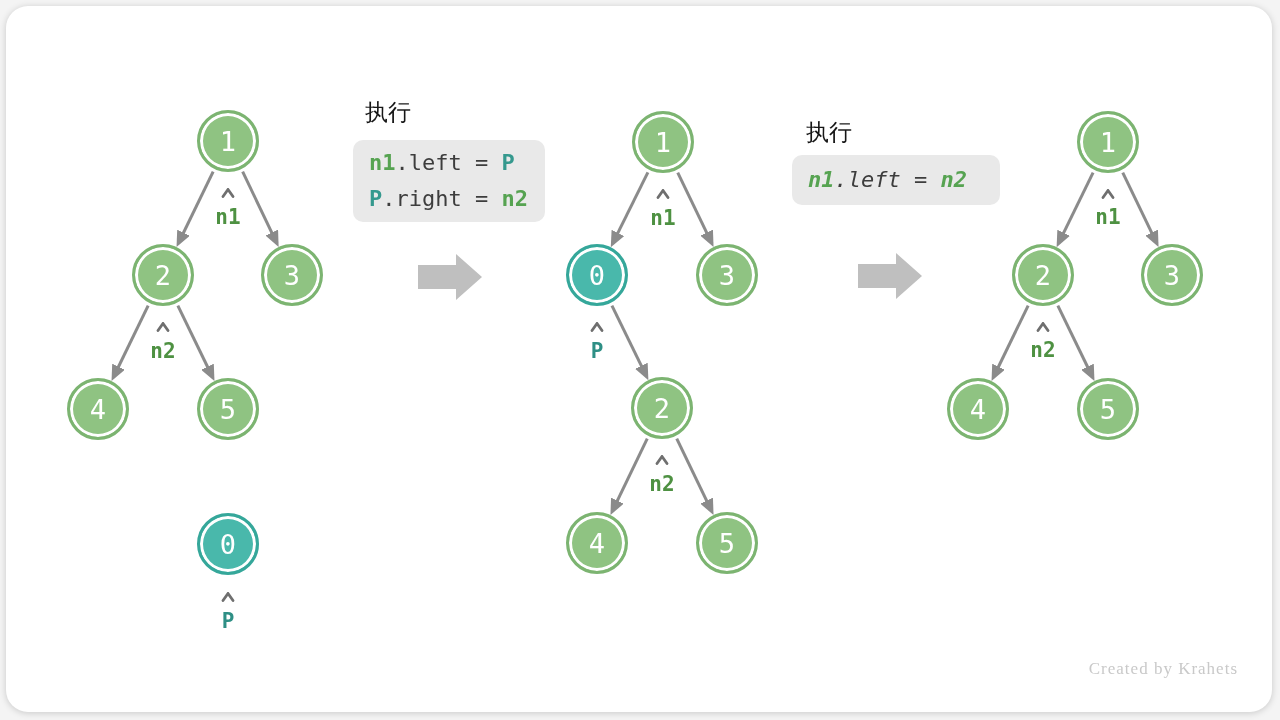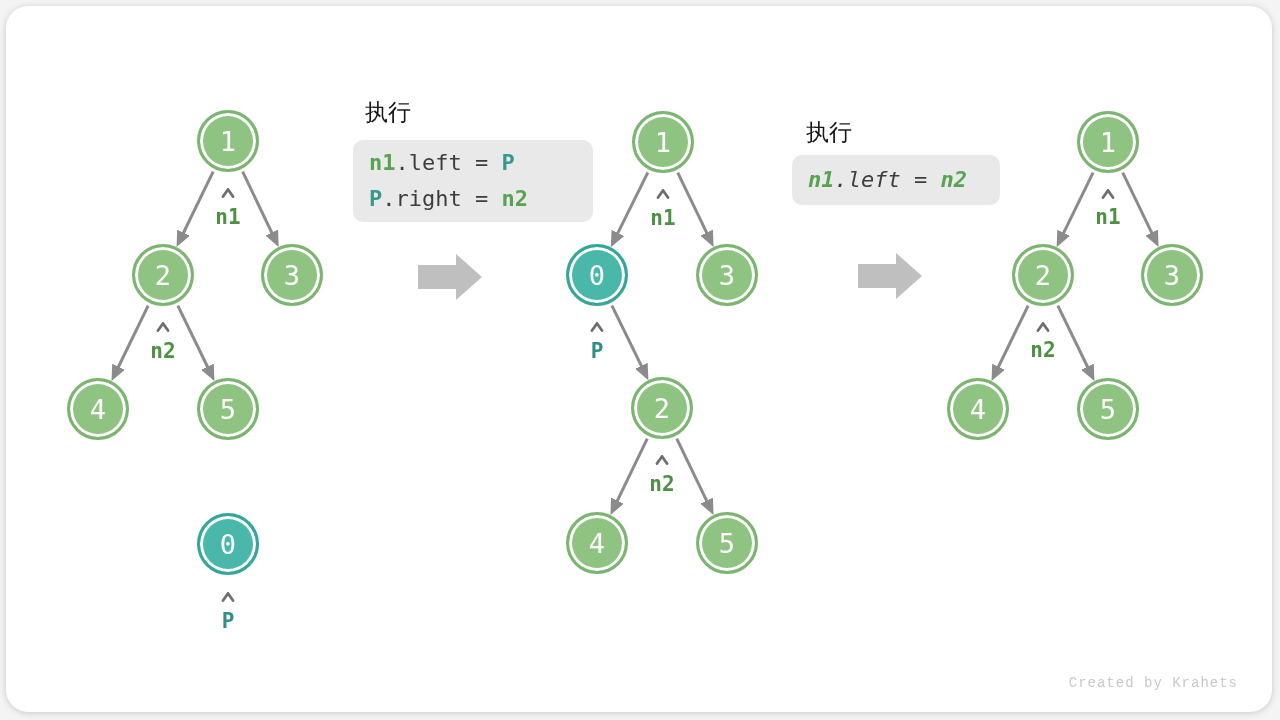--- a/index.html
+++ b/index.html
@@ -33,29 +33,29 @@
   .exec-title{position:absolute;font-size:23px;color:#161616;}
   .exec-title-1{left:365px;top:97px;}
   .exec-title-2{left:806px;top:117px;}
   .code-box{
     position:absolute;background:var(--code-bg);border-radius:10px;
     font-family:"DejaVu Sans Mono",monospace;font-size:22px;font-weight:500;
     color:var(--code-text);
     display:flex;flex-direction:column;justify-content:center;
     padding-left:16px;box-sizing:border-box;
   }
-  .code-box-1{left:353px;top:140px;width:240px;height:82px;}
+  .code-box-1{left:353px;top:140px;width:192px;height:82px;}
   .code-box-2{left:792px;top:155px;width:208px;height:50px;font-style:italic;}
   .code-line{line-height:36px;white-space:pre;}
   .kw{font-weight:bold;}
   .kw.green{color:var(--code-green);}
   .kw.teal{color:var(--code-teal);}
   .watermark{
-    position:absolute;right:42px;bottom:29px;
-    font-family:Liberation Mono, monospace;font-size:14px;
+    position:absolute;right:42px;bottom:41px;
+    font-family:Liberation Serif, serif;font-size:17px;
     color:var(--watermark-color);letter-spacing:1px;
   }
 </style>
 </head>
 <body>
 
 <div class="card"></div>
 
 <div id="stage">
   <svg id="edges-svg" width="1280" height="720">

